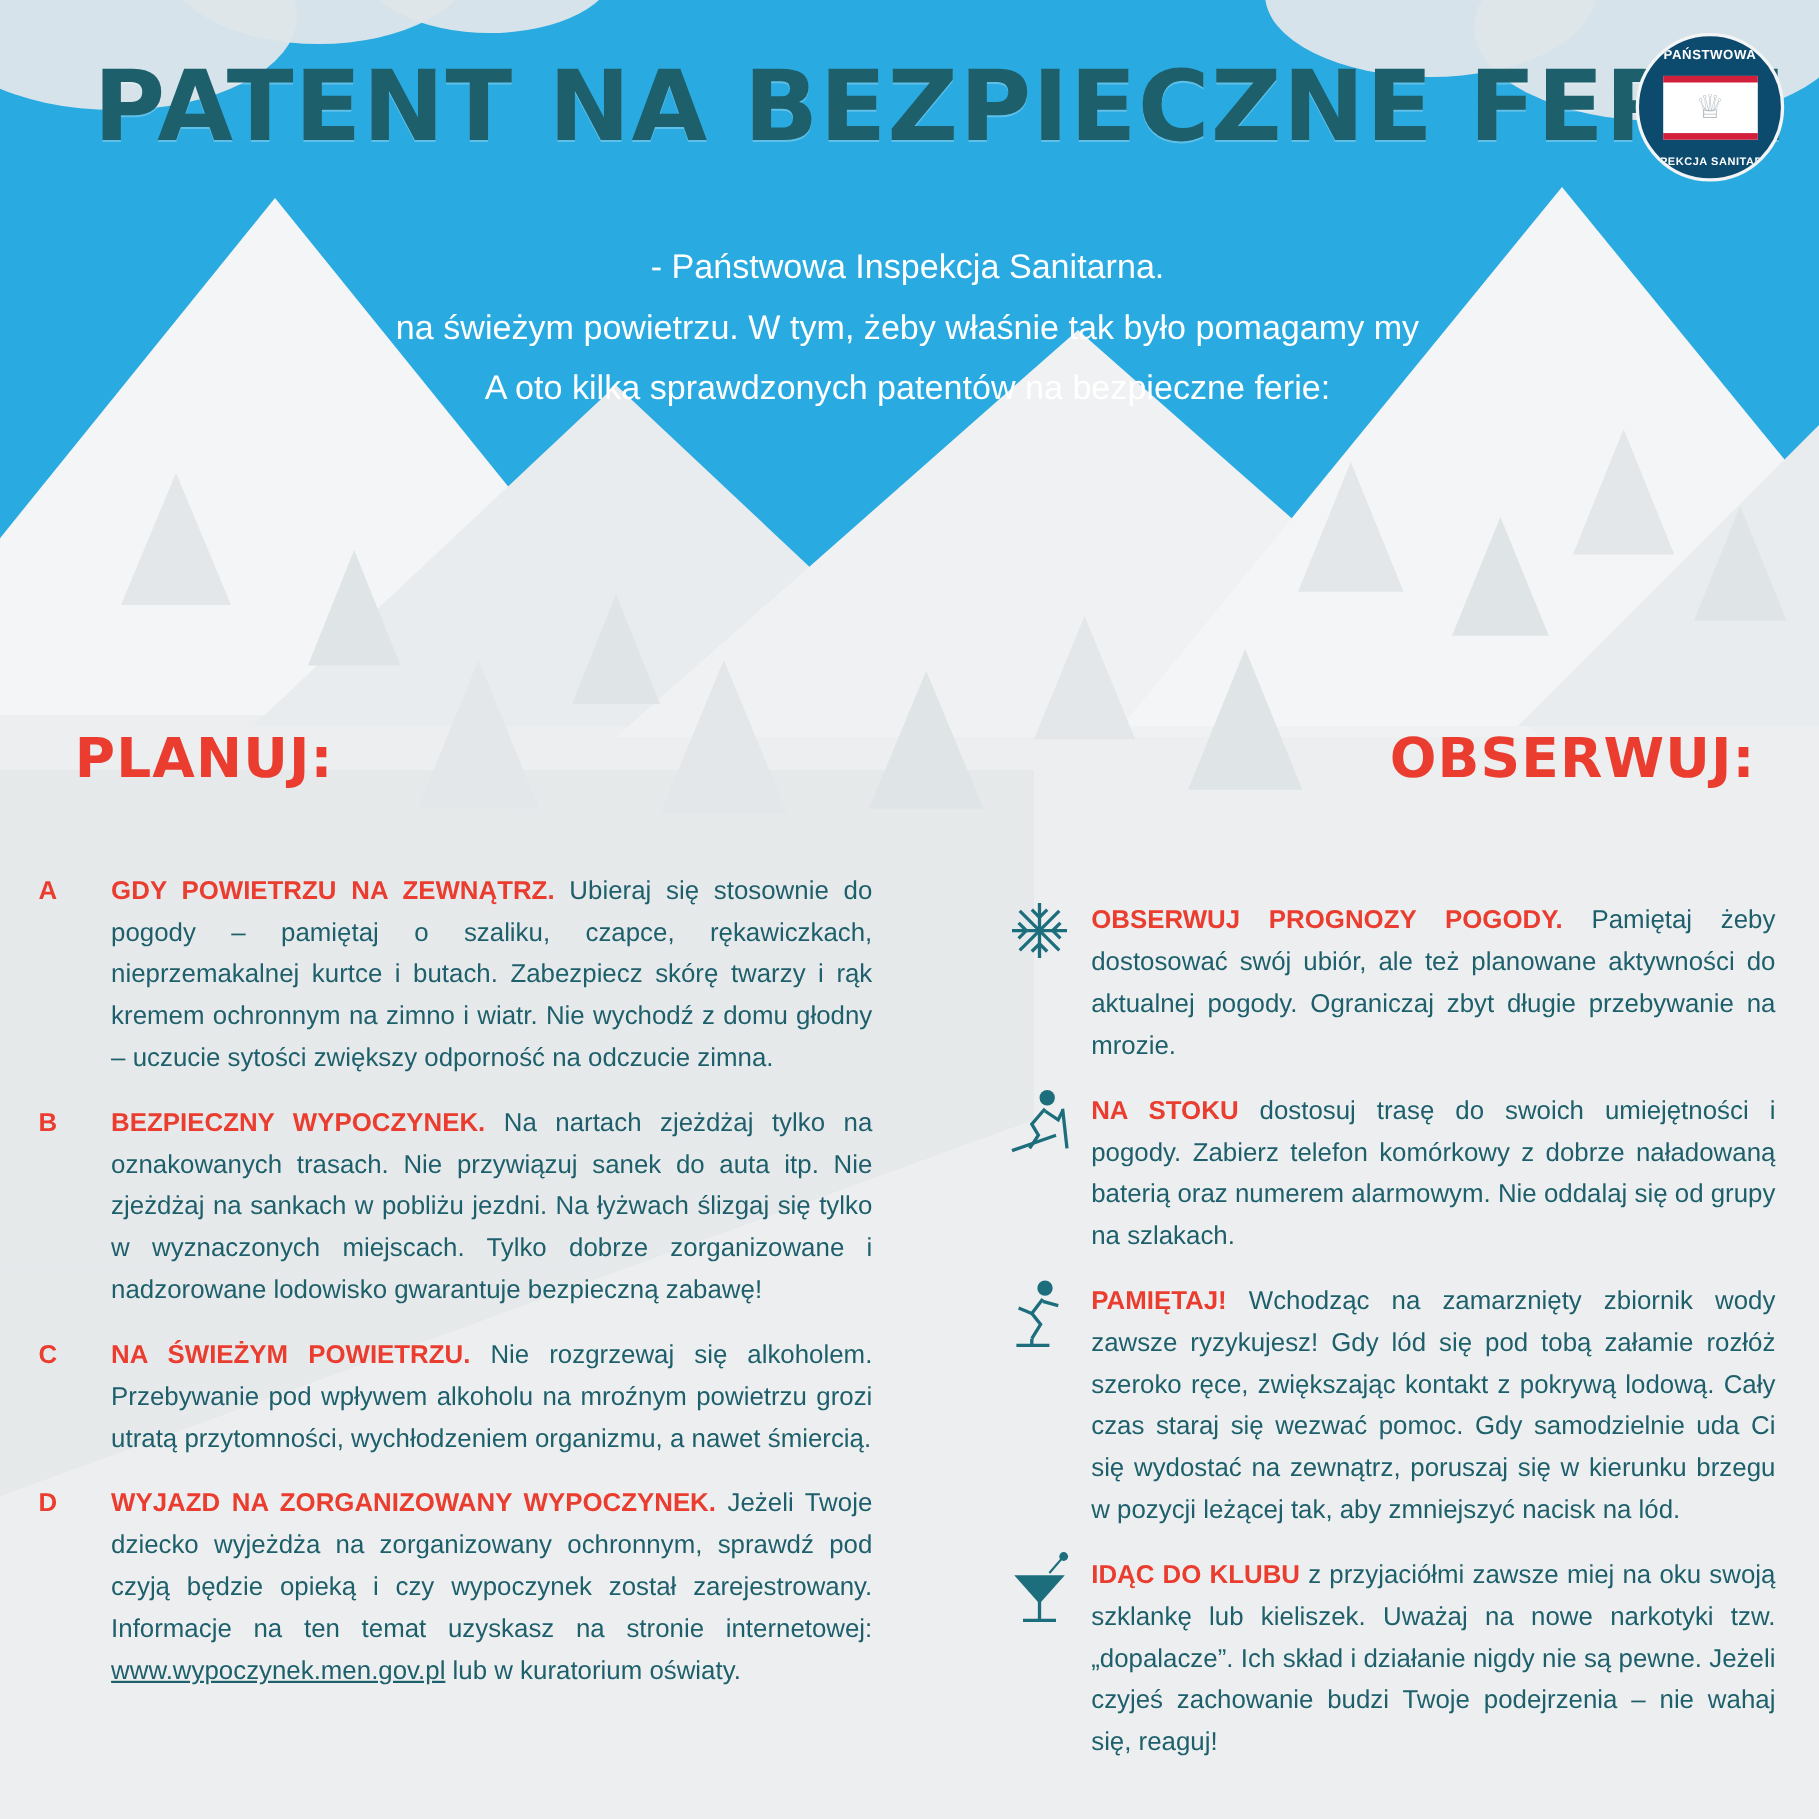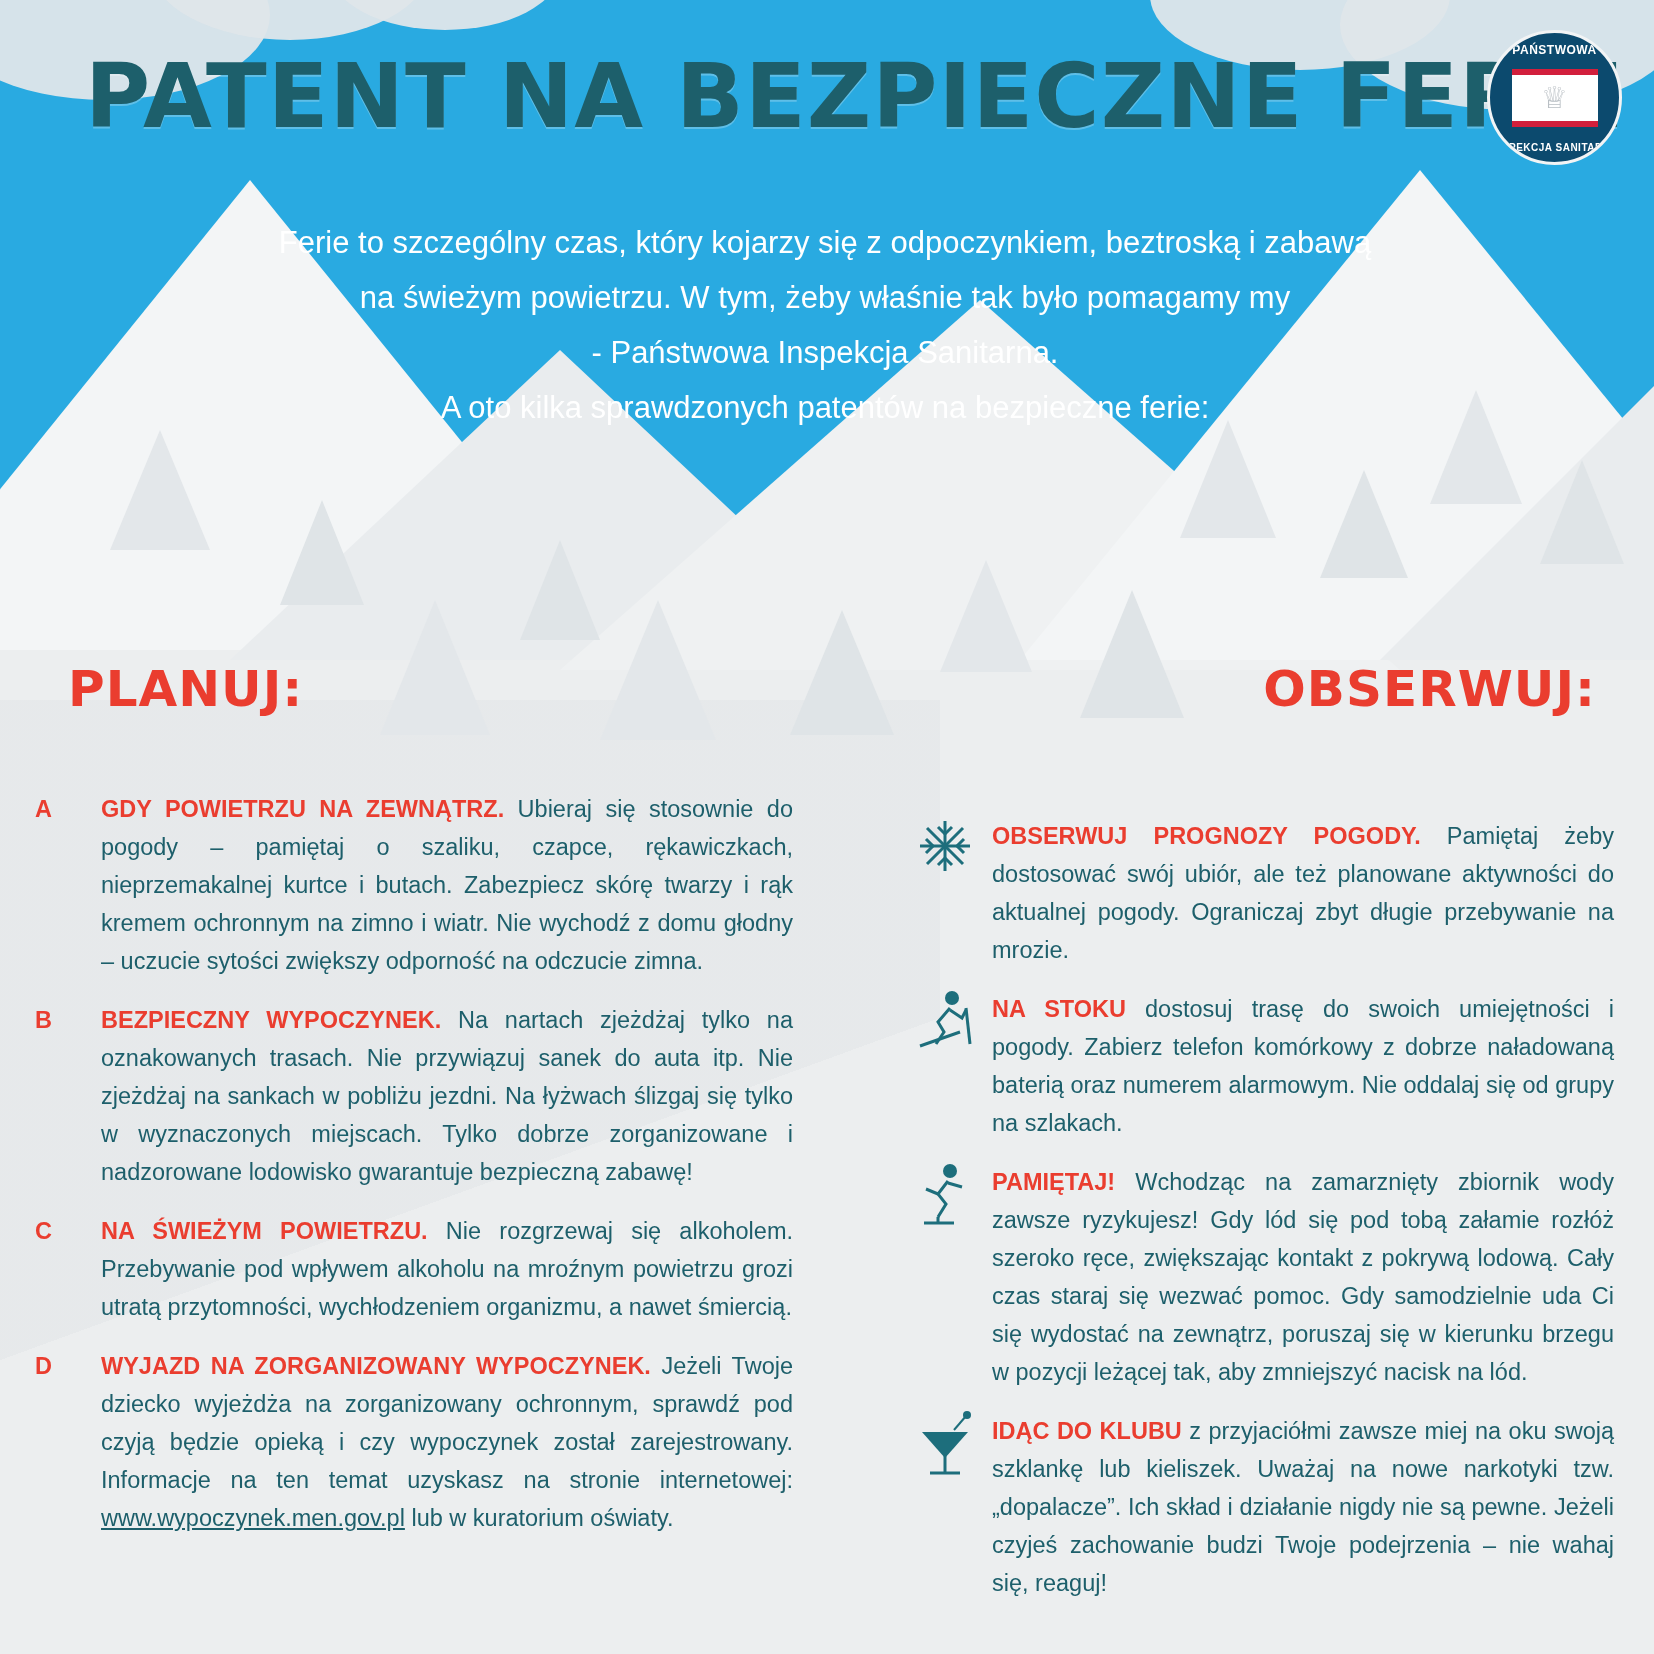--- a/index.html
+++ b/index.html
@@ -233,23 +233,22 @@
   <div class="title">PATENT NA BEZPIECZNE FERIE</div>
 
   <div class="logo">
     <div class="ring-text-top">PAŃSTWOWA</div>
     <div class="shield"></div>
     <div class="eagle">♕</div>
     <div class="ring-text-bottom">INSPEKCJA SANITARNA</div>
   </div>
 
   <div class="intro">
-    <div>Ferie to szczególny czas, który kojarzy się z odpoczynkiem, beztroską i zabawą</div>
+    <div>- Państwowa Inspekcja Sanitarna.</div>
     <div>na świeżym powietrzu. W tym, żeby właśnie tak było pomagamy my</div>
-    <div>- Państwowa Inspekcja Sanitarna.</div>
     <div>A oto kilka sprawdzonych patentów na bezpieczne ferie:</div>
   </div>
 
   <div class="col-head left">PLANUJ:</div>
 
   <div class="column left">
 
     <div class="item">
       <span class="marker">A</span>
       <span class="lead">GDY POWIETRZU NA ZEWNĄTRZ.</span><span> Ubieraj się stosownie do pogody – pamiętaj o szaliku, czapce, rękawiczkach, nieprzemakalnej kurtce i butach. Zabezpiecz skórę twarzy i rąk kremem ochronnym na zimno i wiatr. Nie wychodź z domu głodny – uczucie sytości zwiększy odporność na odczucie zimna.</span>

